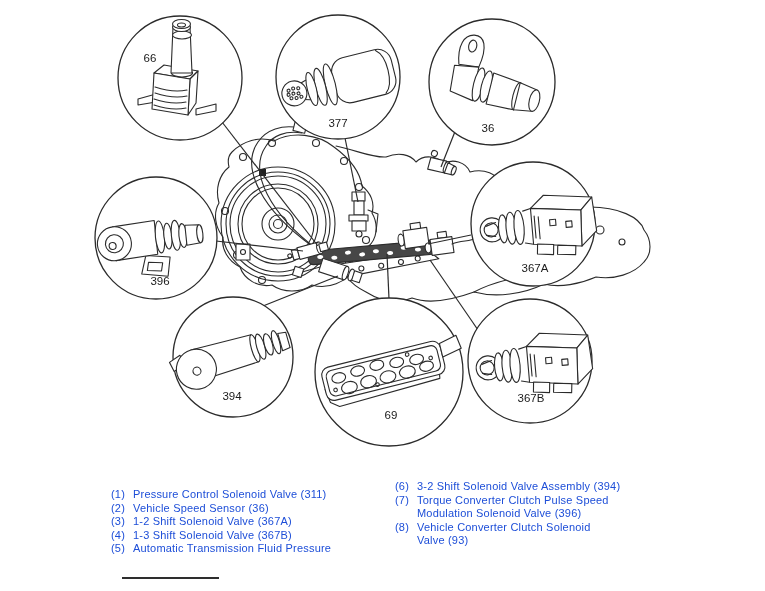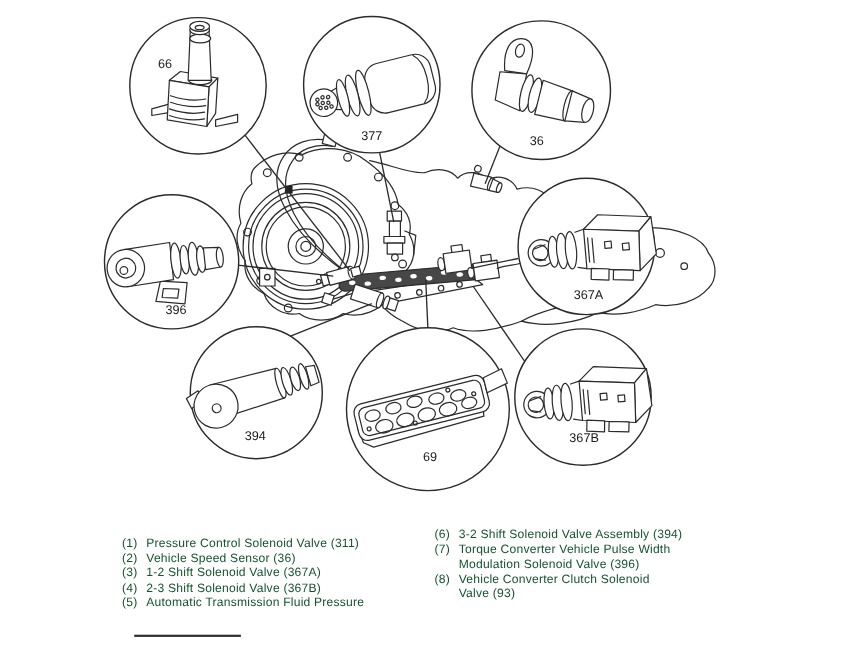--- a/index.html
+++ b/index.html
@@ -1,17 +1,17 @@
 <!DOCTYPE html>
 <html><head>
 <meta charset="utf-8">
 <style>
   html,body{margin:0;padding:0;background:#fff;}
   .page{position:relative;width:765px;height:591px;background:#ffffff;overflow:hidden;
-        font-family:"Liberation Sans",sans-serif;color:#14532d;}
+        font-family:"Liberation Sans",sans-serif;color:#1d4ed8;}
   .diagram-wrap{position:absolute;left:0;top:0;width:765px;height:472px;}
   svg text{font-family:"Liberation Sans",sans-serif;font-size:11.5px;fill:#1a1a1a;}
   .legend-col{position:absolute;font-size:11px;line-height:13.6px;letter-spacing:.2px;}
   .legend-left{left:111px;top:488px;width:230px;}
   .legend-right{left:395px;top:480px;width:235px;}
   .lg-item{display:flex;}
   .lg-num{width:22px;flex:none;}
   .lg-text{flex:1;}
   .lg-line{display:block;}
   .legend-underline{position:absolute;left:122px;top:577px;width:97px;height:2px;background:#2e2e2e;}
@@ -320,21 +320,21 @@
     <div class="lg-item">
       <span class="lg-num">(3)</span>
       <span class="lg-text">
           <span class="lg-line">1-2 Shift Solenoid Valve (367A)</span>
           <span class="lg-line"></span>
         </span>
     </div>
     <div class="lg-item">
       <span class="lg-num">(4)</span>
       <span class="lg-text">
-          <span class="lg-line">2-3 Shift Solenoid Valve (367B)</span>
+          <span class="lg-line">1-3 Shift Solenoid Valve (367B)</span>
           <span class="lg-line"></span>
         </span>
     </div>
     <div class="lg-item">
       <span class="lg-num">(5)</span>
       <span class="lg-text">
           <span class="lg-line">Automatic Transmission Fluid Pressure</span>
         </span>
     </div>
   </div>
@@ -343,21 +343,21 @@
     <div class="lg-item">
       <span class="lg-num">(6)</span>
       <span class="lg-text">
           <span class="lg-line">3-2 Shift Solenoid Valve Assembly (394)</span>
           <span class="lg-line"></span>
         </span>
     </div>
     <div class="lg-item">
       <span class="lg-num">(7)</span>
       <span class="lg-text">
-          <span class="lg-line">Torque Converter Vehicle Pulse Width</span>
+          <span class="lg-line">Torque Converter Clutch Pulse Speed</span>
           <span class="lg-line">Modulation Solenoid Valve (396)</span>
         </span>
     </div>
     <div class="lg-item">
       <span class="lg-num">(8)</span>
       <span class="lg-text">
           <span class="lg-line">Vehicle Converter Clutch Solenoid</span>
           <span class="lg-line">Valve (93)</span>
         </span>
     </div>

